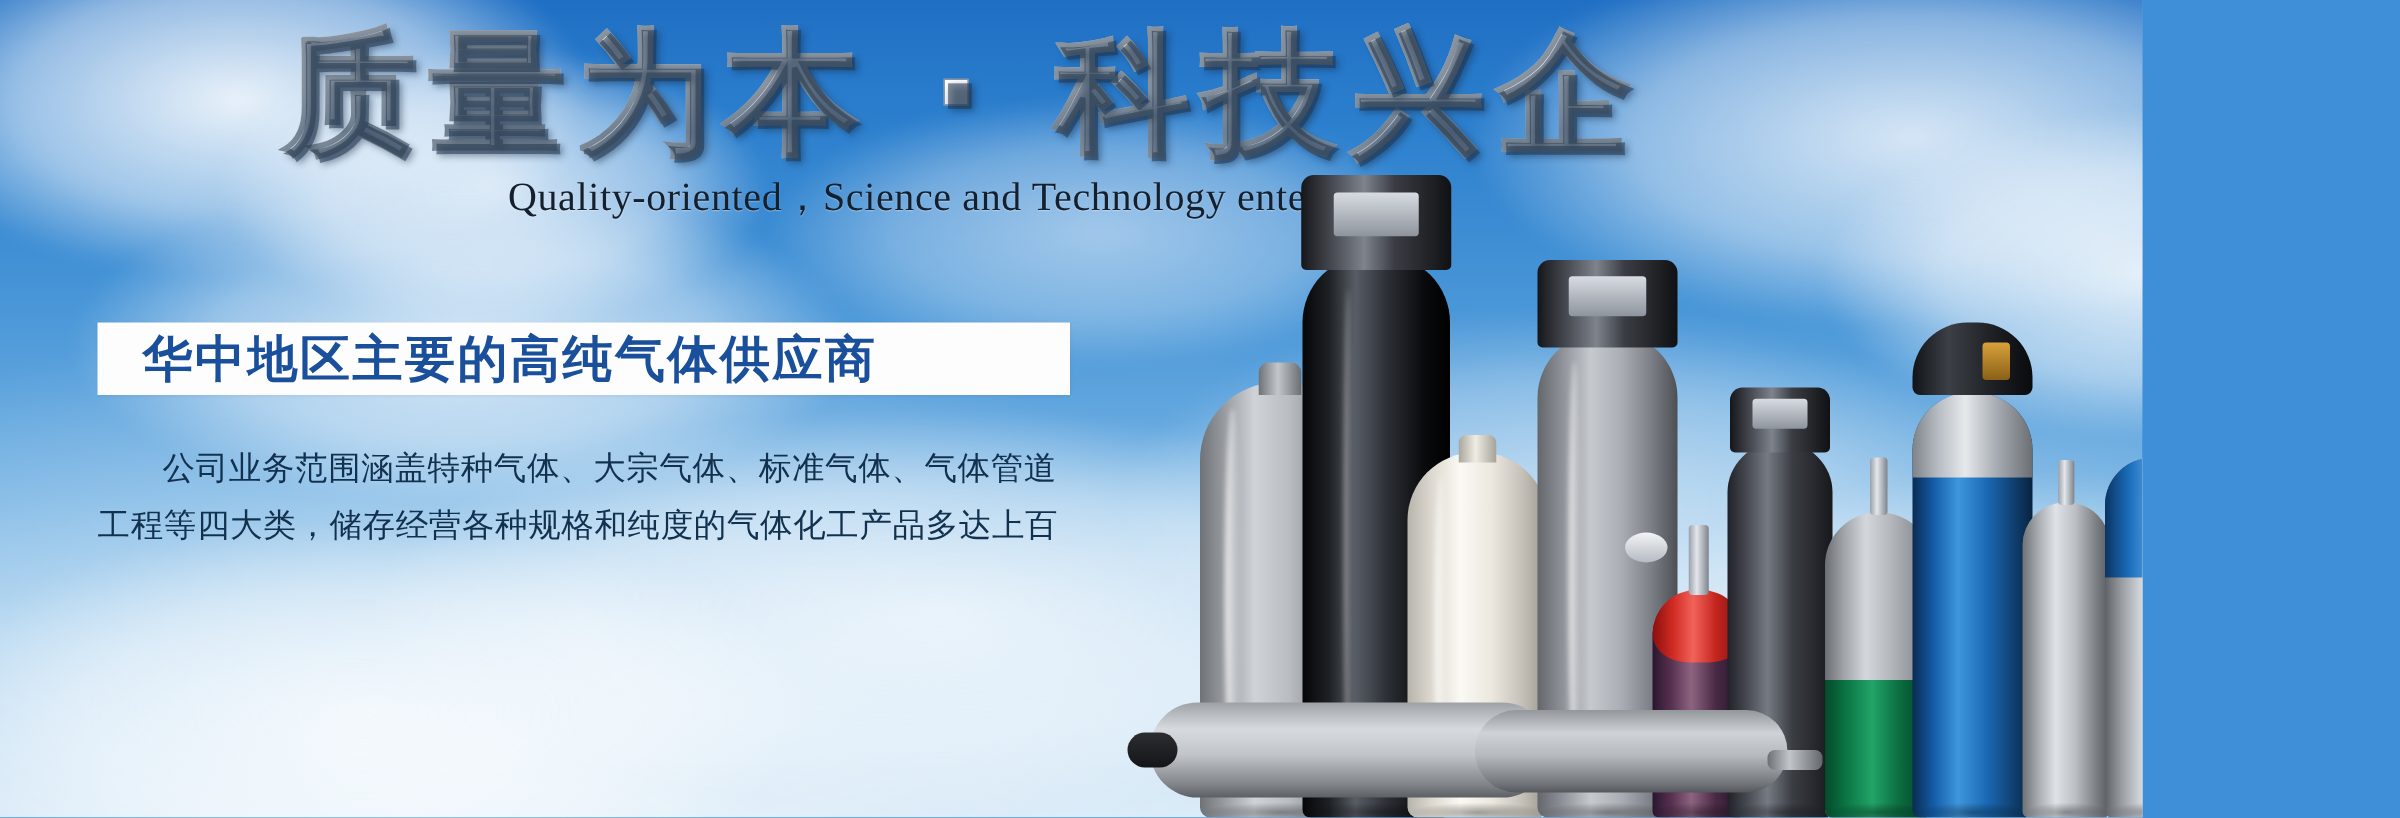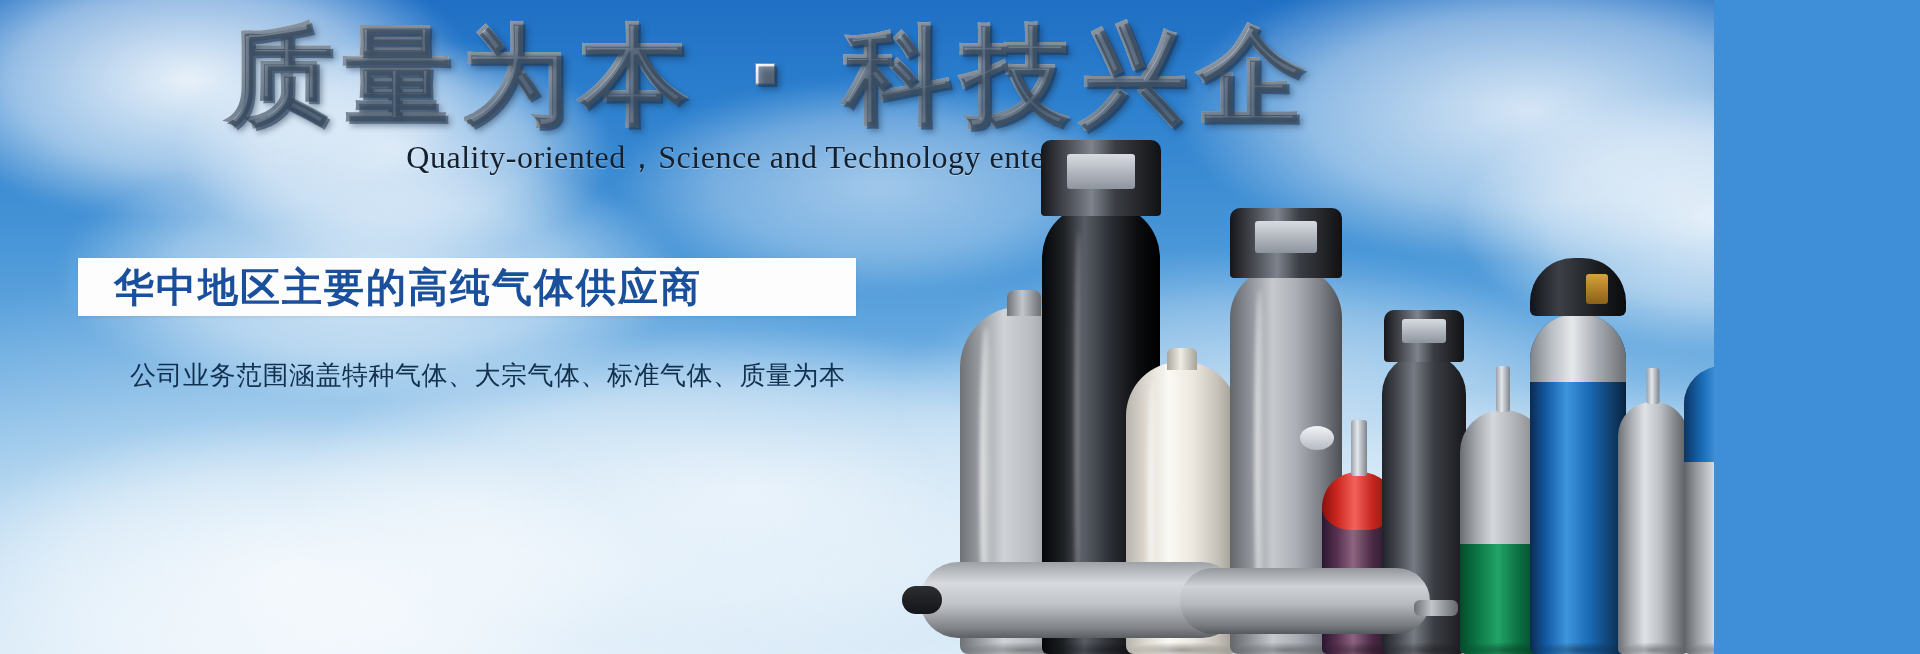--- a/index.html
+++ b/index.html
@@ -187,21 +187,22 @@
 
   <div class="subline-wrap">
     <div class="subline">Quality-oriented，Science and Technology enterprises</div>
   </div>
 
   <div class="slogan-box">
     <div class="slogan-text">华中地区主要的高纯气体供应商</div>
   </div>
 
   <div class="body-copy">
-    <p class="indent">公司业务范围涵盖特种气体、大宗气体、标准气体、质量为本</p>
+    <p class="indent">公司业务范围涵盖特种气体、大宗气体、标准气体、气体管道</p>
+    <p>工程等四大类，储存经营各种规格和纯度的气体化工产品多达上百</p>
   </div>
 
   <div class="cylinders">
 
     <div class="cyl" style="left:30px; width:128px; height:348px;">
       <div class="body-shape" style="
         background:linear-gradient(90deg,#6f7276 0%,#9a9ea3 16%,#cfd3d7 34%,#b9bdc2 56%,#84878c 80%,#55585c 100%);
         border-radius:62px 62px 8px 8px;"></div>
       <div style="position:absolute; top:-16px; left:50%; transform:translateX(-50%);
         width:34px; height:26px; border-radius:8px 8px 0 0;

